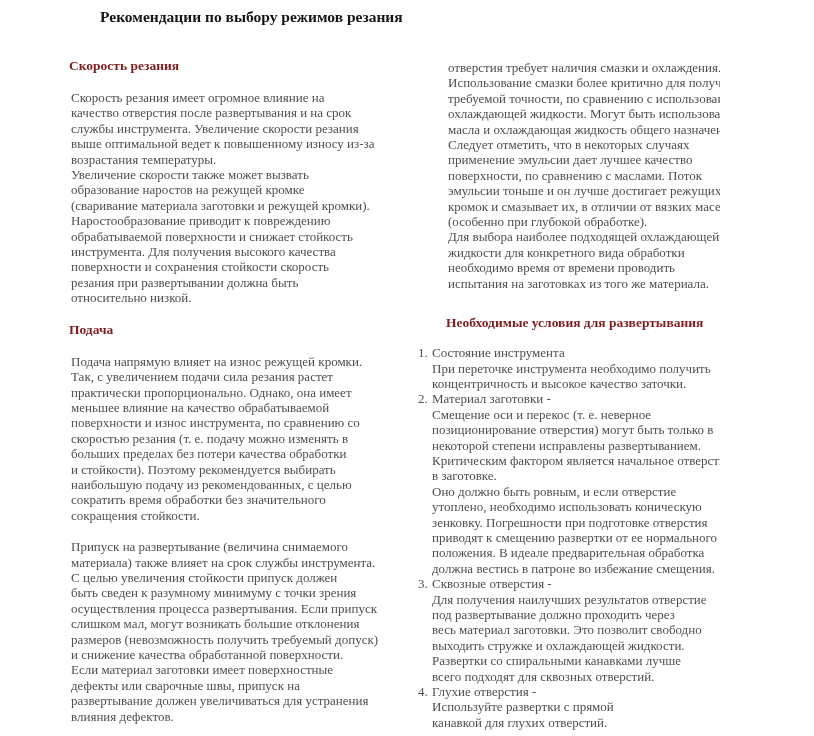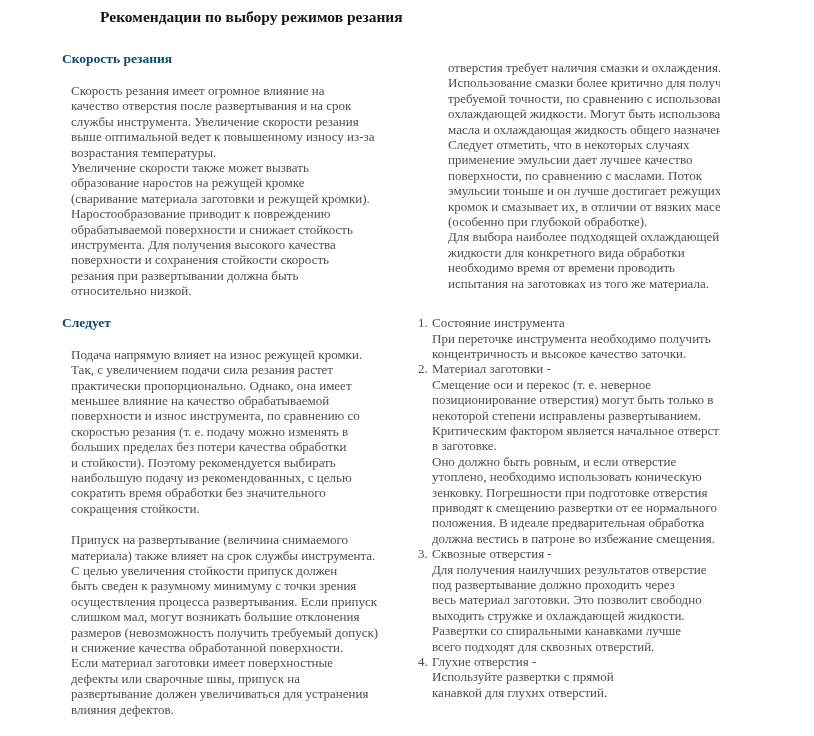--- a/index.html
+++ b/index.html
@@ -36,25 +36,25 @@
     width: 365px;
   }
   .col-right {
     width: 380px;
     margin-left: 12px;
   }
   .sec {
     margin: 0 0 12px 0;
   }
   .sec-heading {
-    margin: 7px;
+    margin: 14px;
     font-size: 13.5px;
     line-height: 16px;
     font-weight: bold;
-    color: #0c4a6e;
+    color: #7f1d1d;
   }
   .body-text {
     margin: 16px;
     font-size: 13px;
     line-height: 15.4px;
     color: #4f4f4f;
     white-space: pre-line;
   }
   .right-section {
     margin-top: 24px;
@@ -106,21 +106,21 @@
 (сваривание материала заготовки и режущей кромки).
 Наростообразование приводит к повреждению
 обрабатываемой поверхности и снижает стойкость
 инструмента. Для получения высокого качества
 поверхности и сохранения стойкости скорость
 резания при развертывании должна быть
 относительно низкой.</p>
       </div>
 
       <div class="sec">
-        <h2 class="sec-heading">Следует</h2>
+        <h2 class="sec-heading">Подача</h2>
         <p class="body-text">Подача напрямую влияет на износ режущей кромки.
 Так, с увеличением подачи сила резания растет
 практически пропорционально. Однако, она имеет
 меньшее влияние на качество обрабатываемой
 поверхности и износ инструмента, по сравнению со
 скоростью резания (т. е. подачу можно изменять в
 больших пределах без потери качества обработки
 и стойкости). Поэтому рекомендуется выбирать
 наибольшую подачу из рекомендованных, с целью
 сократить время обработки без значительного
@@ -159,20 +159,21 @@
 поверхности, по сравнению с маслами. Поток
 эмульсии тоньше и он лучше достигает режущих
 кромок и смазывает их, в отличии от вязких масел
 (особенно при глубокой обработке).
 Для выбора наиболее подходящей охлаждающей
 жидкости для конкретного вида обработки
 необходимо время от времени проводить
 испытания на заготовках из того же материала.</p>
 
       <div class="sec right-section">
+        <h2 class="sec-heading">Необходимые условия для развертывания</h2>
 
         <ol class="cond-list">
           <li class="cond-item">
             <span class="cond-num">1.</span>
             <span class="cond-text">Состояние инструмента
 При переточке инструмента необходимо получить
 концентричность и высокое качество заточки.</span>
           </li>
           <li class="cond-item">
             <span class="cond-num">2.</span>

